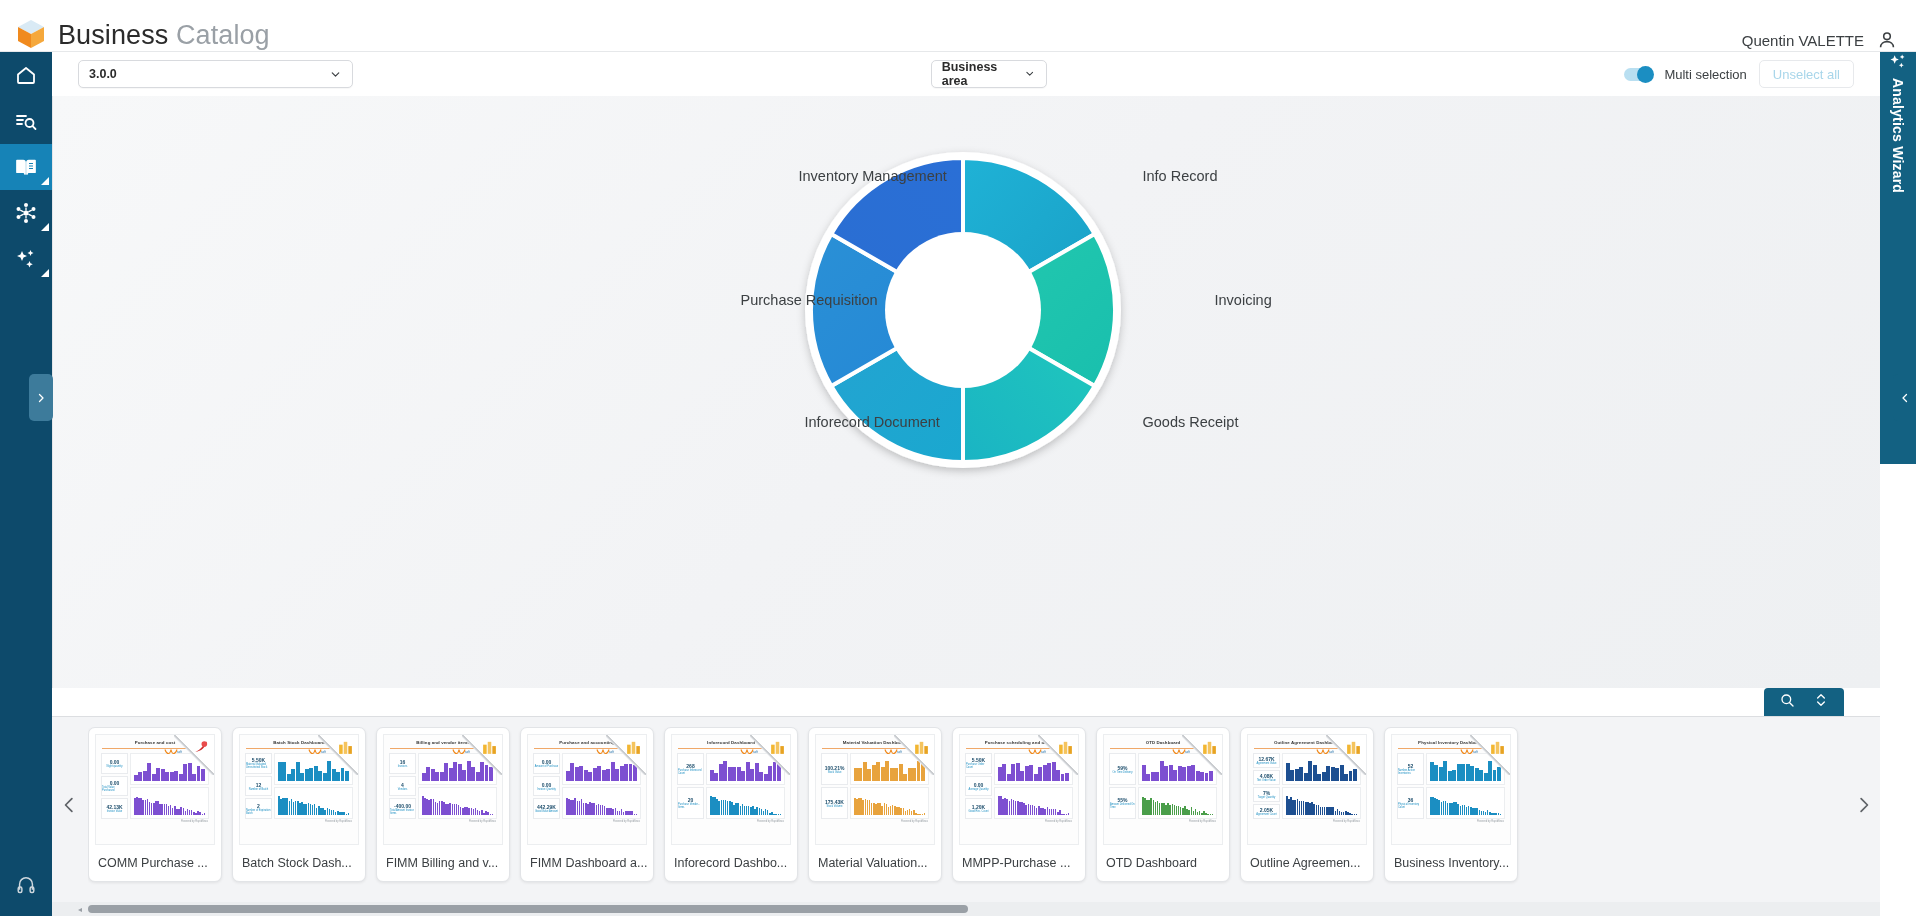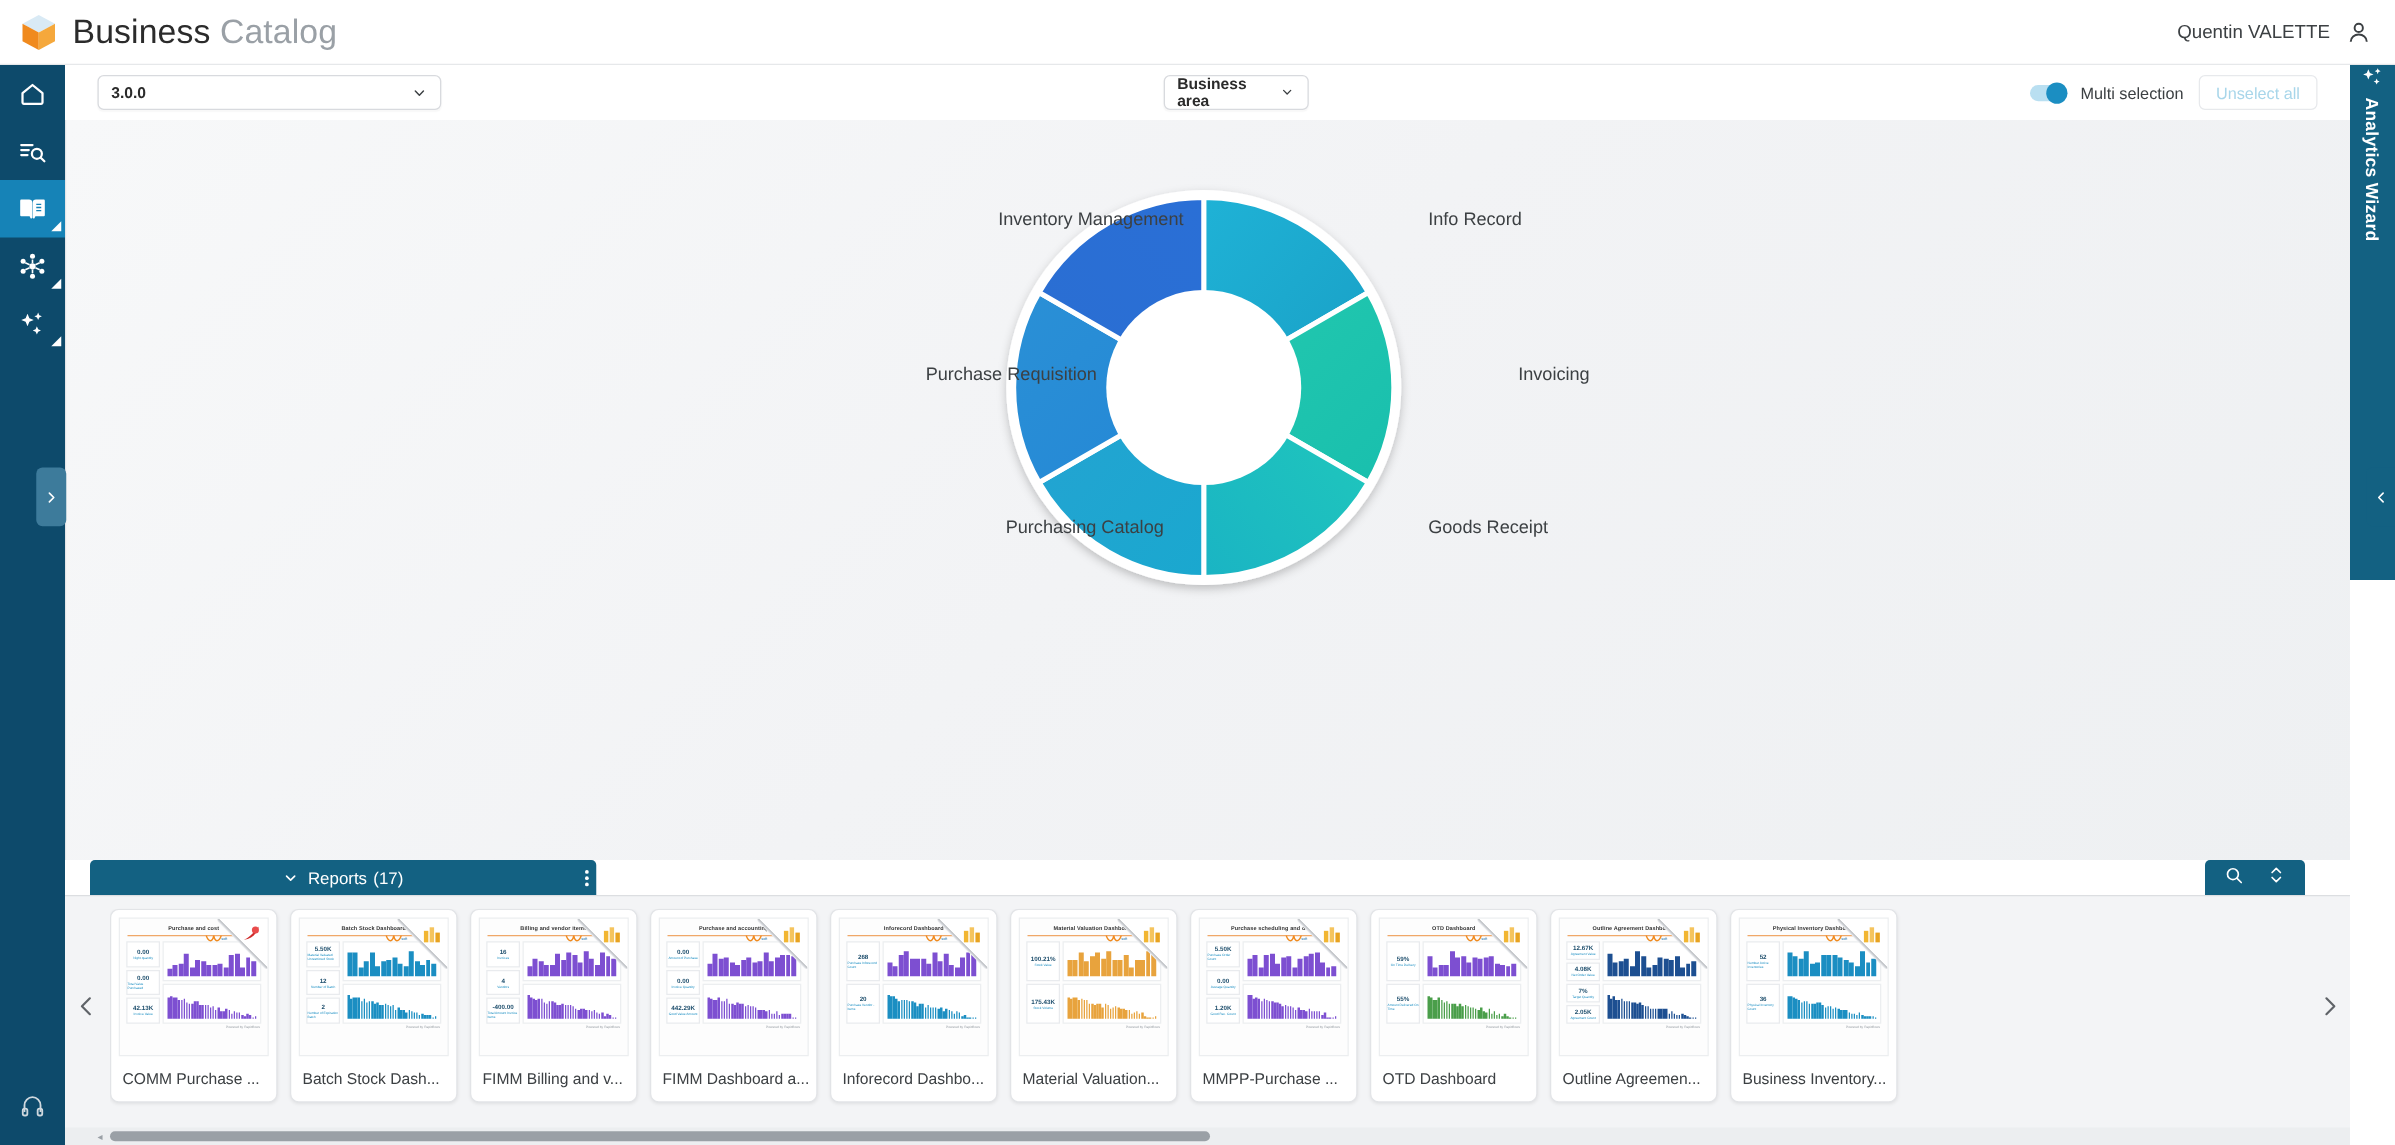--- a/index.html
+++ b/index.html
@@ -11,21 +11,21 @@
     overflow: hidden;
   }
 
   
   #app { position: relative; width: 1916px; height: 916px; }
 
   .topbar {
     position: absolute; left: 0; top: 0; width: 1916px; height: 52px;
     background: #ffffff;
     border-bottom: 1px solid #e6e8ea;
-    display: flex; align-items: center;
+    display: flex; align-items: flex-end;
     z-index: 40;
   }
   .brand-logo { margin-left: 14px; width: 34px; height: 34px; position: relative; }
   .brand-title {
     margin-left: 10px; font-size: 27px; font-weight: 400; color: #2b2b2b;
     letter-spacing: .1px; white-space: nowrap;
   }
   .brand-title .light { color: #9aa0a6; }
   .topbar-right {
     margin-left: auto; display: flex; align-items: center; gap: 12px;
@@ -428,41 +428,27 @@
             <path d="M160 312 A152 152 0 0 1 28.3 236 L160 160 Z" fill="url(#g3)"></path>
             <path d="M28.3 236 A152 152 0 0 1 28.3 84 L160 160 Z" fill="url(#g4)"></path>
             <path d="M28.3 84 A152 152 0 0 1 160 8 L160 160 Z" fill="url(#g5)"></path>
           </g>
           <circle cx="160" cy="160" r="78" fill="#ffffff"></circle>
         </svg>
       </div>
       <span class="seg-label" style="left:570px;top:18px;">Info Record</span>
       <span class="seg-label" style="left:642px;top:142px;">Invoicing</span>
       <span class="seg-label" style="left:570px;top:264px;">Goods Receipt</span>
-      <span class="seg-label" style="left:232px;top:264px;">Purchasing Catalog</span>
+      <span class="seg-label" style="left:232px;top:264px;">Inforecord Document</span>
       <span class="seg-label" style="left:168px;top:142px;">Purchase Requisition</span>
       <span class="seg-label" style="left:226px;top:18px;">Inventory Management</span>
     </div>
   </div>
 
   <div class="tabs">
-    <div class="tab active" id="tab-reports">
-      <span class="chev-sm">
-        <svg viewBox="0 0 24 24" fill="none" stroke="#fff" stroke-width="2.4" stroke-linecap="round" stroke-linejoin="round">
-            <path d="M6 9l6 6 6-6"></path>
-          </svg>
-      </span>
-      <span>Reports</span>
-      <span style="margin-left:5px">(17)</span>
-      <span class="kebab">
-          <i></i>
-          <i></i>
-          <i></i>
-        </span>
-    </div>
     <div class="tabs-actions">
       <span>
         <svg viewBox="0 0 24 24" fill="none" stroke="#fff" stroke-width="2" stroke-linecap="round">
             <circle cx="11" cy="11" r="6.5"></circle>
             <path d="M16 16l5 5"></path>
           </svg>
       </span>
       <span>
         <svg viewBox="0 0 24 24" fill="none" stroke="#fff" stroke-width="2" stroke-linecap="round" stroke-linejoin="round">
             <path d="M7 9l5-5 5 5M7 15l5 5 5-5"></path>

